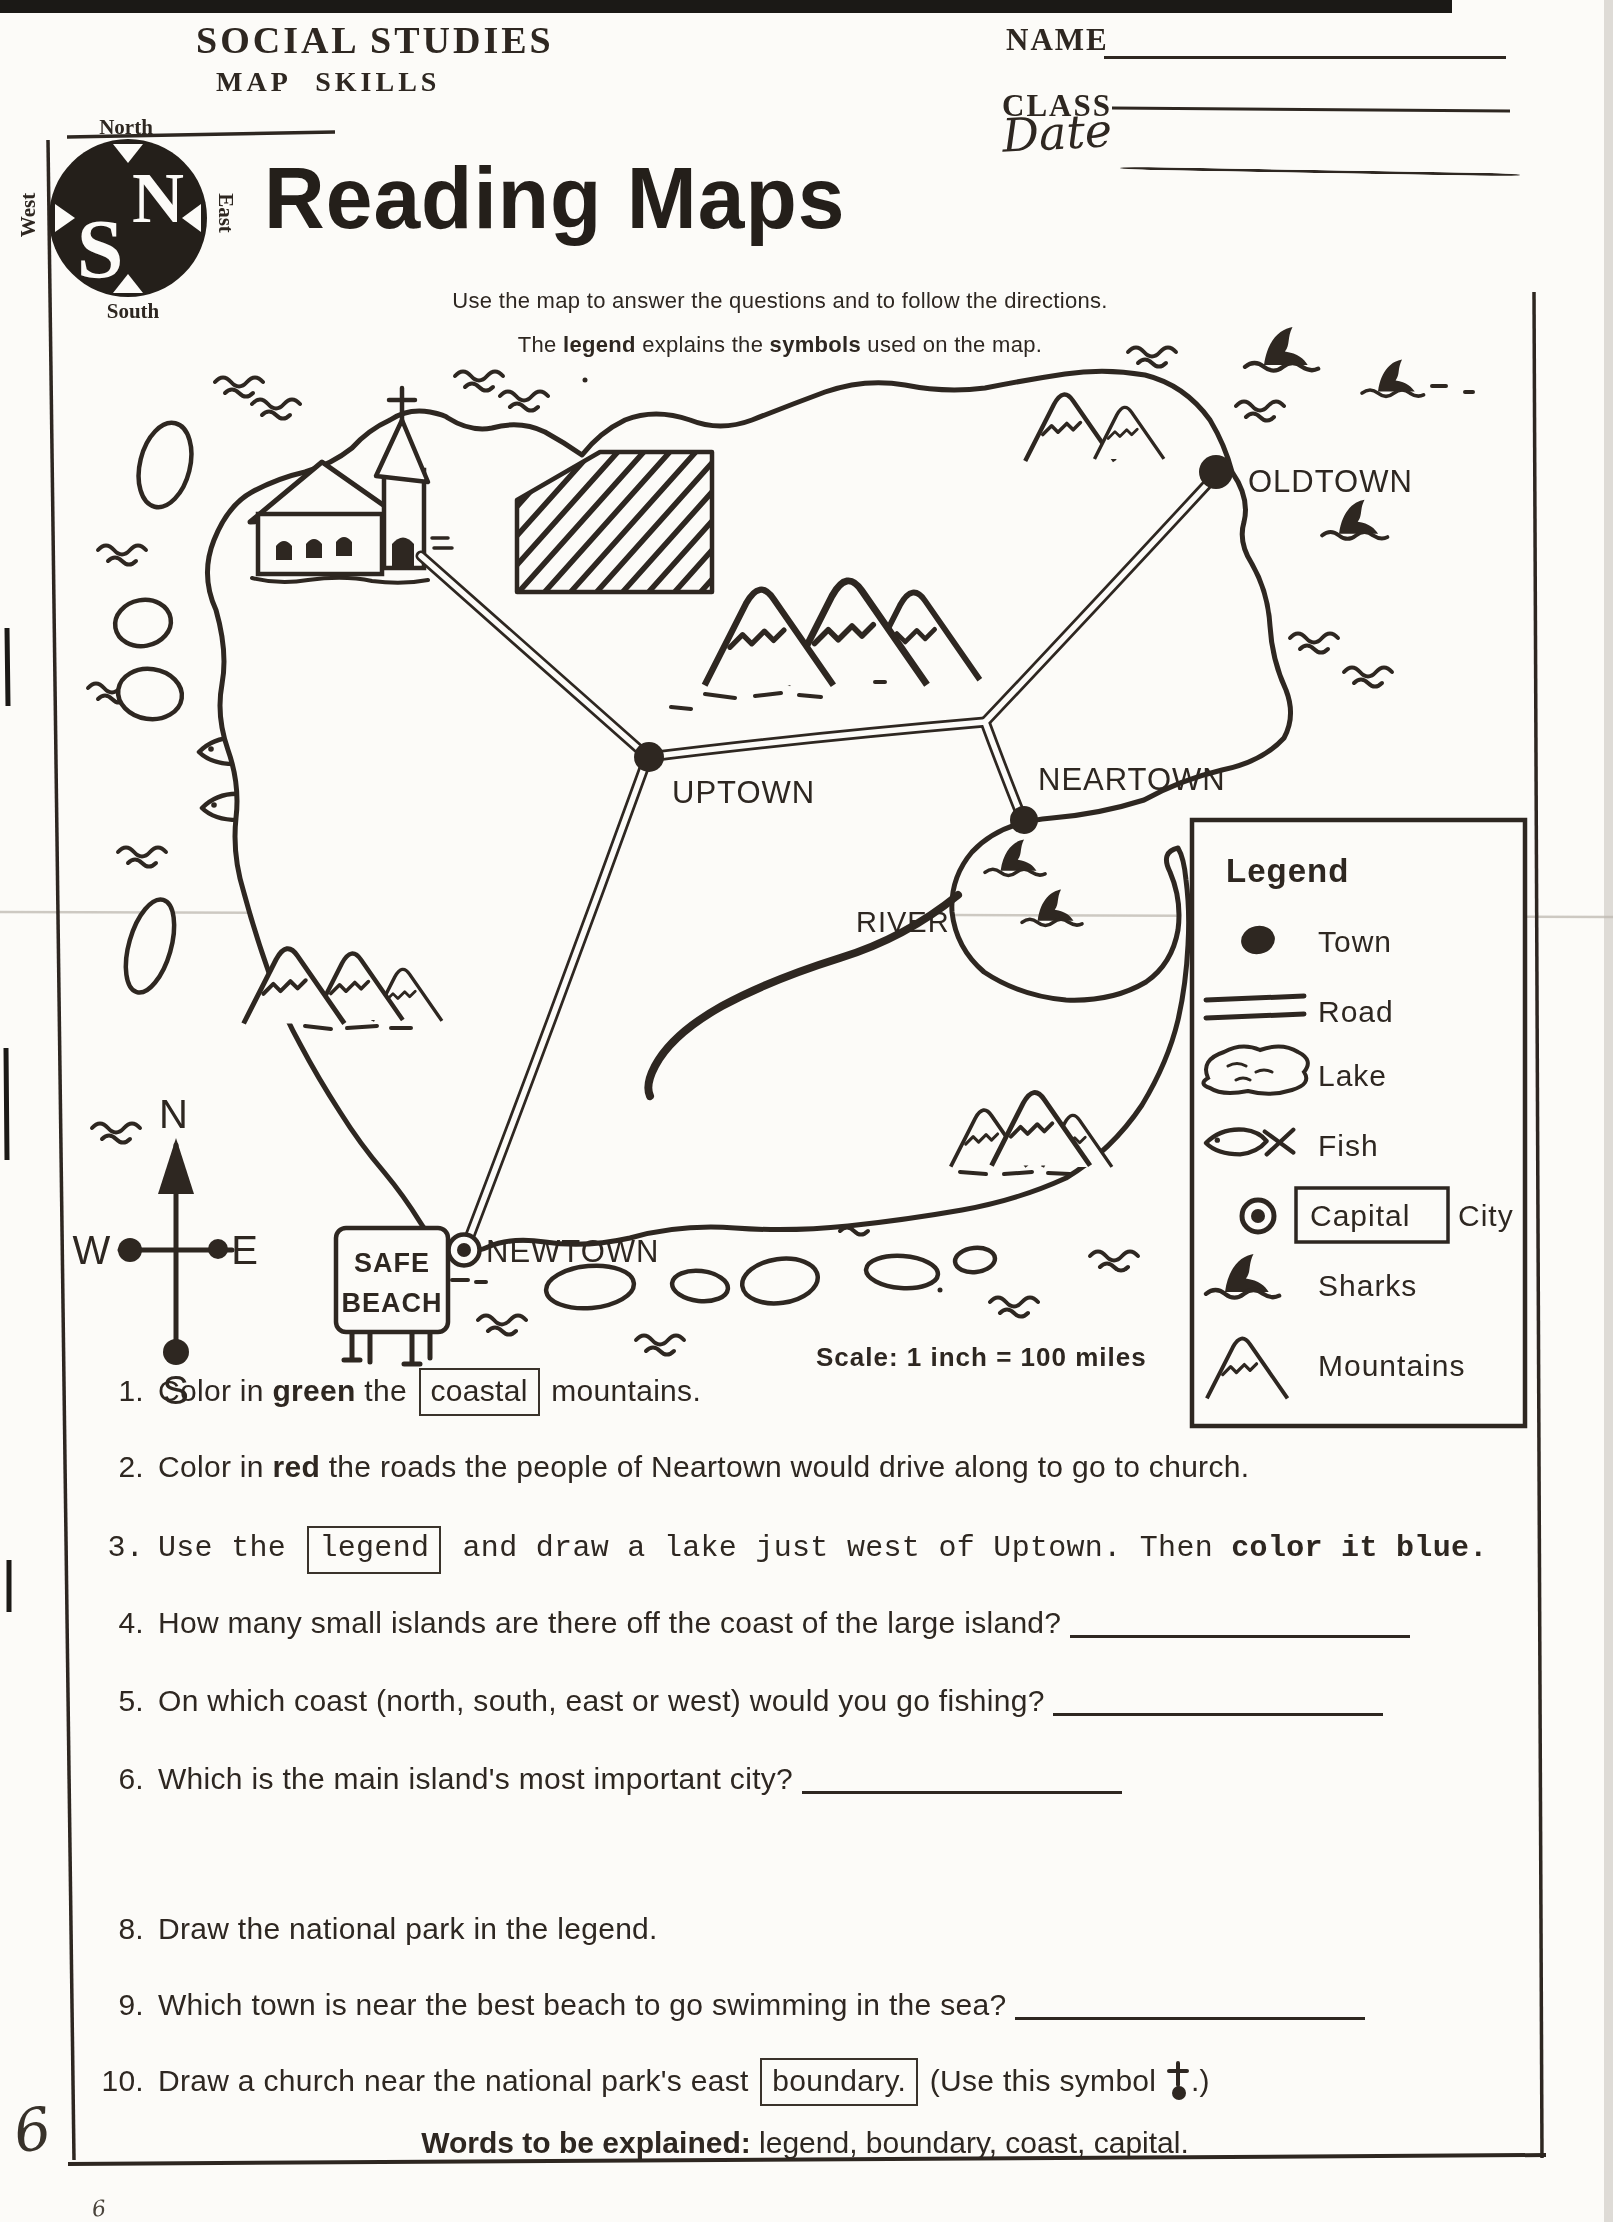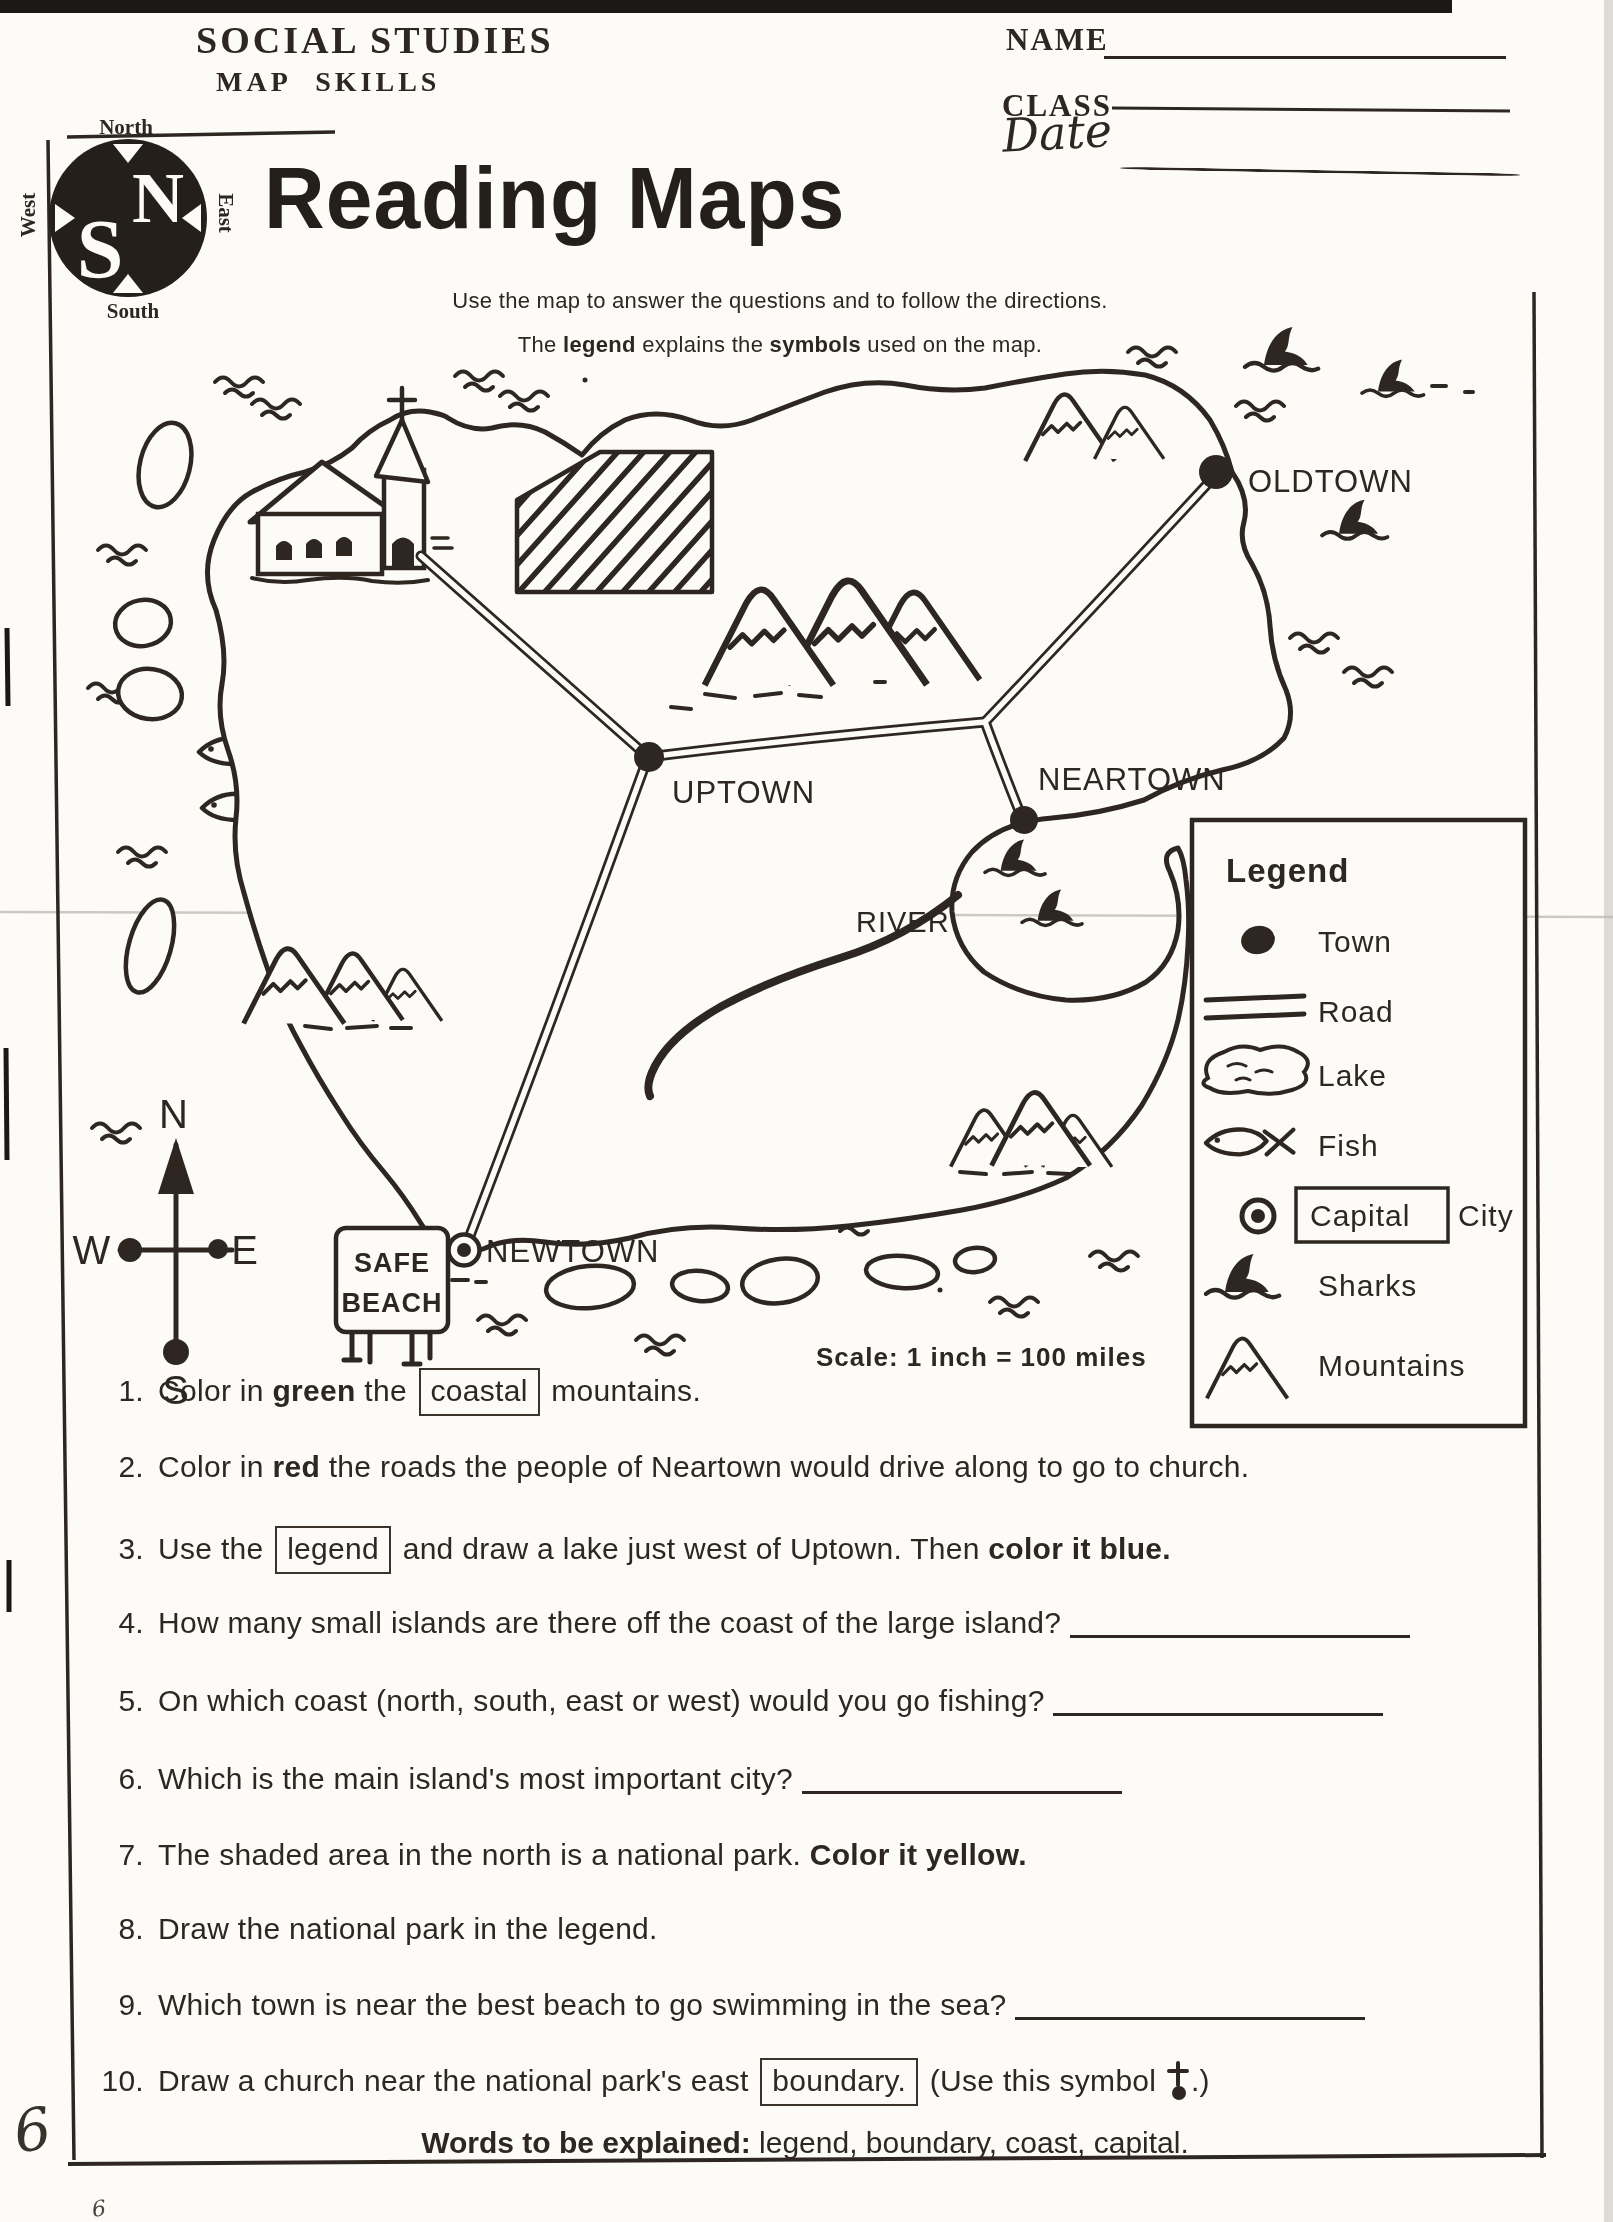--- a/index.html
+++ b/index.html
@@ -299,29 +299,28 @@
 
   <div class="abs title" style="left:264px;top:150px;">Reading Maps</div>
 
   <div class="abs instr" style="left:130px;top:288px;width:1300px;">Use the map to answer the questions and to follow the directions.</div>
   <div class="abs instr" style="left:130px;top:332px;width:1300px;"><span>The </span><span class="b">legend</span><span> explains the </span><span class="b">symbols</span><span> used on the map.</span></div>
 
   <div class="q" style="top:1368px;"><span class="qnum">1.</span><span>Color in </span><span class="b">green</span><span> the </span><span class="boxed">coastal</span><span> mountains.</span></div>
 
   <div class="q" style="top:1448px;"><span class="qnum">2.</span><span>Color in </span><span class="b">red</span><span> the roads the people of Neartown would drive along to go to church.</span></div>
 
-  <div class="q" style="top:1526px;"><span class="qnum">3.</span><span>Use the </span><span class="boxed">legend</span><span> and draw a lake just west of Uptown.  Then </span><span class="b">color it blue.</span></div>
+  <div class="q" style="top:1526px;font-family:Liberation Mono, monospace;"><span class="qnum">3.</span><span>Use the </span><span class="boxed">legend</span><span> and draw a lake just west of Uptown.  Then </span><span class="b">color it blue.</span></div>
 
   <div class="q" style="top:1604px;"><span class="qnum">4.</span><span>How many small islands are there off the coast of the large island?</span> <span class="blank" style="width:340px;"></span></div>
 
   <div class="q" style="top:1682px;"><span class="qnum">5.</span><span>On which coast (north, south, east or west) would you go fishing?</span> <span class="blank" style="width:330px;"></span></div>
 
   <div class="q" style="top:1760px;"><span class="qnum">6.</span><span>Which is the main island's most important city?</span> <span class="blank" style="width:320px;"></span></div>
 
-  <div class="q" style="top:1836px;"><span class="qnum">7.</span><span>The shaded area in the north is a national park.  </span><span class="b">Color it yellow.</span></div>
 
   <div class="q" style="top:1910px;"><span class="qnum">8.</span><span>Draw the national park in the legend.</span></div>
 
   <div class="q" style="top:1986px;"><span class="qnum">9.</span><span>Which town is near the best beach to go swimming in the sea?</span> <span class="blank" style="width:350px;"></span></div>
 
   <div class="q" style="top:2058px;"><span class="qnum">10.</span><span>Draw a church near the national park's east </span><span class="boxed">boundary.</span><span> (Use this symbol </span><svg width="26" height="40" viewBox="0 0 26 40" style="position:static;display:inline-block;vertical-align:-10px;">
         <path d="M13,2 V24 M4,10 H22" stroke="#2e2721" stroke-width="4" stroke-linecap="round" fill="none"></path>
         <circle cx="14" cy="32" r="7" fill="#2e2721"></circle>
       </svg><span>.)</span></div>
 

